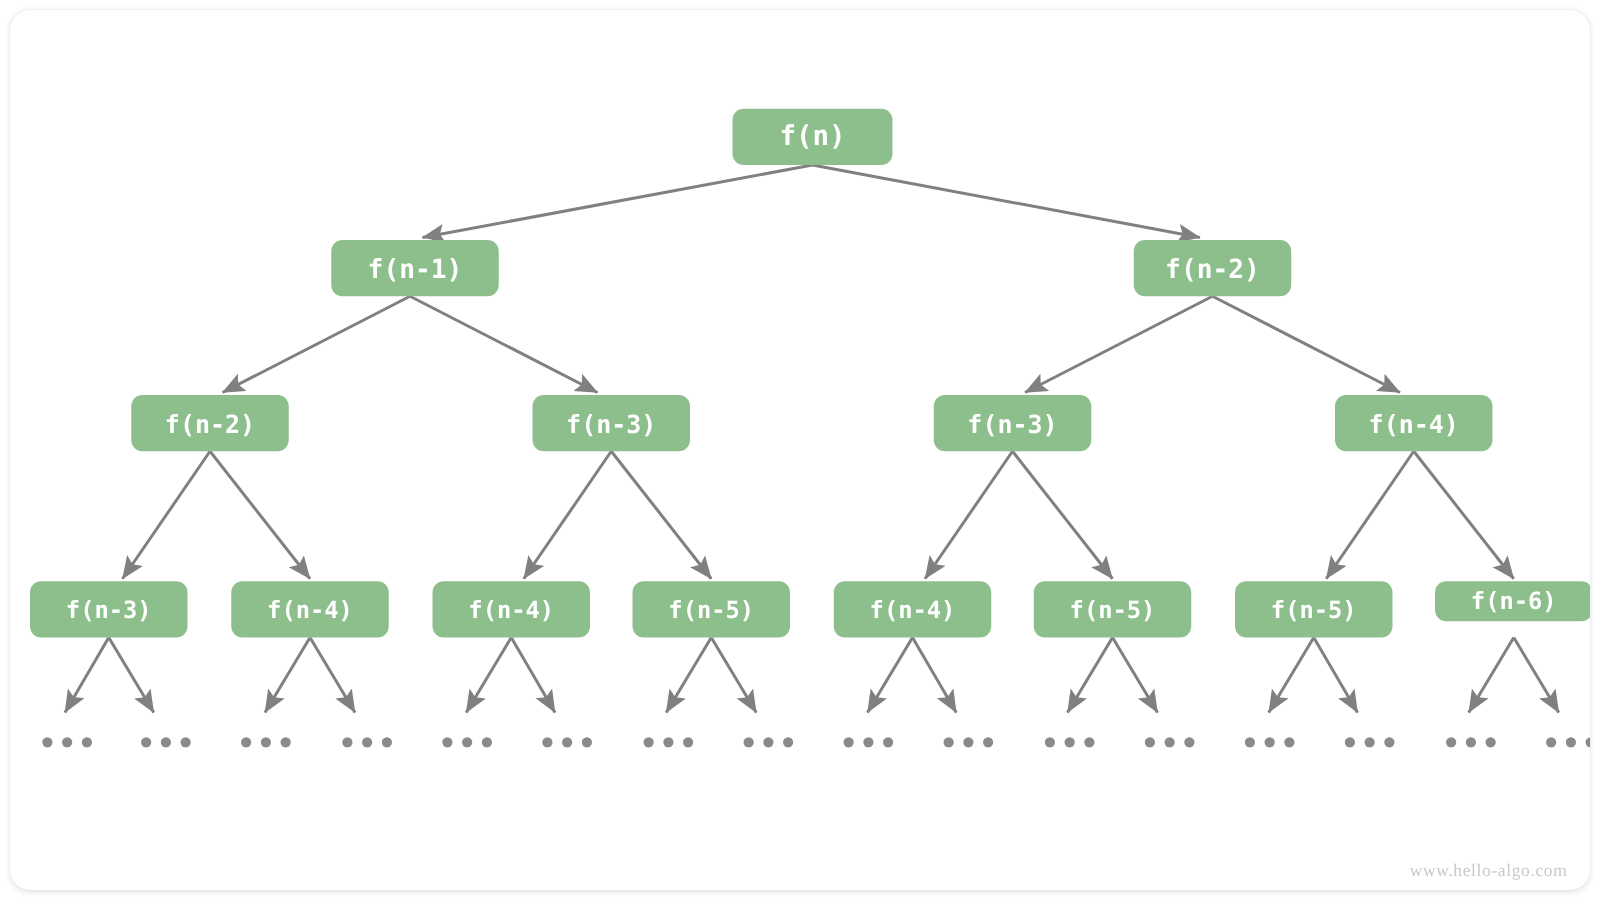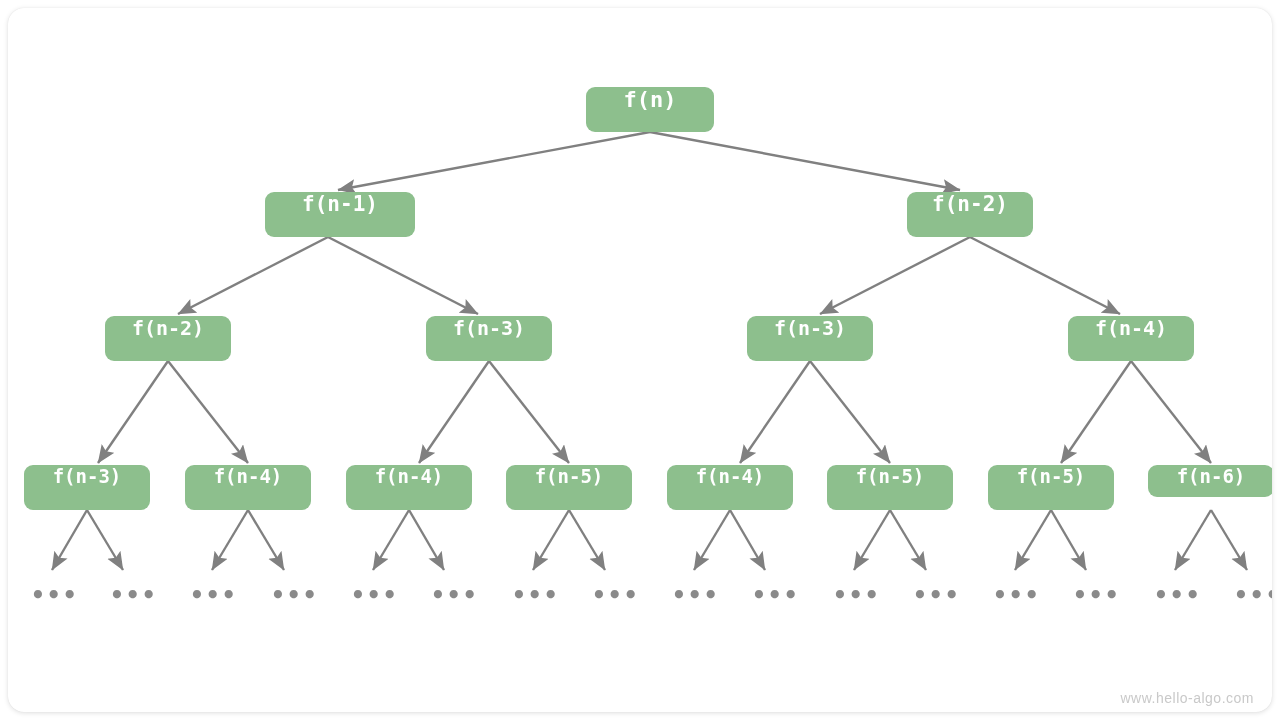--- a/index.html
+++ b/index.html
@@ -49,20 +49,21 @@
     pointer-events: none;
   }
 
   .node {
     position: absolute;
     box-sizing: border-box;
     background: #8dbf8d;
     border-radius: 9px;
     color: #ffffff;
     display: flex;
+    align-items: center;
     justify-content: center;
     font-family: "DejaVu Sans Mono", "Liberation Mono", monospace;
     font-size: 21px;
     font-weight: bold;
     letter-spacing: 0px;
     white-space: nowrap;
     user-select: none;
   }
 
   .node-l1 { font-size: 22px; }
@@ -79,21 +80,21 @@
     letter-spacing: 2px;
     line-height: 1;
     user-select: none;
   }
 
   #watermark {
     position: absolute;
     right: 34px;
     bottom: 22px;
     color: #c9c9c9;
-    font-family: Liberation Sans, sans-serif;
+    font-family: Liberation Serif, serif;
     font-size: 14px;
     letter-spacing: 0.5px;
     user-select: none;
   }
 </style>
 </head>
 <body>
 
 <div id="page">
   <div id="card">
@@ -136,21 +137,21 @@
             <line x1="1043" y1="502" x2="1078" y2="562" stroke="#808080" stroke-width="2.4" stroke-linecap="butt" marker-end="url(#arrowhead)"></line>
             <line x1="1203" y1="502" x2="1167" y2="562" stroke="#808080" stroke-width="2.4" stroke-linecap="butt" marker-end="url(#arrowhead)"></line>
             <line x1="1203" y1="502" x2="1239" y2="562" stroke="#808080" stroke-width="2.4" stroke-linecap="butt" marker-end="url(#arrowhead)"></line>
           </g>
       </svg>
 
       <div id="node-layer">
           <div class="node node-l1" style="left: 578px; top: 79px; width: 128px; height: 45px; background: rgb(141, 191, 141); color: rgb(255, 255, 255);">
             <span>f(n)</span>
           </div>
-          <div class="node node-l2" style="left: 257px; top: 184px; width: 150px; height: 45px; background: rgb(141, 191, 141); color: rgb(255, 255, 255);">
+          <div class="node node-l2" style="left: 257px; top: 184px; width: 134px; height: 45px; background: rgb(141, 191, 141); color: rgb(255, 255, 255);">
             <span>f(n-1)</span>
           </div>
           <div class="node node-l2" style="left: 899px; top: 184px; width: 126px; height: 45px; background: rgb(141, 191, 141); color: rgb(255, 255, 255);">
             <span>f(n-2)</span>
           </div>
           <div class="node node-l3" style="left: 97px; top: 308px; width: 126px; height: 45px; background: rgb(141, 191, 141); color: rgb(255, 255, 255);">
             <span>f(n-2)</span>
           </div>
           <div class="node node-l3" style="left: 418px; top: 308px; width: 126px; height: 45px; background: rgb(141, 191, 141); color: rgb(255, 255, 255);">
             <span>f(n-3)</span>

